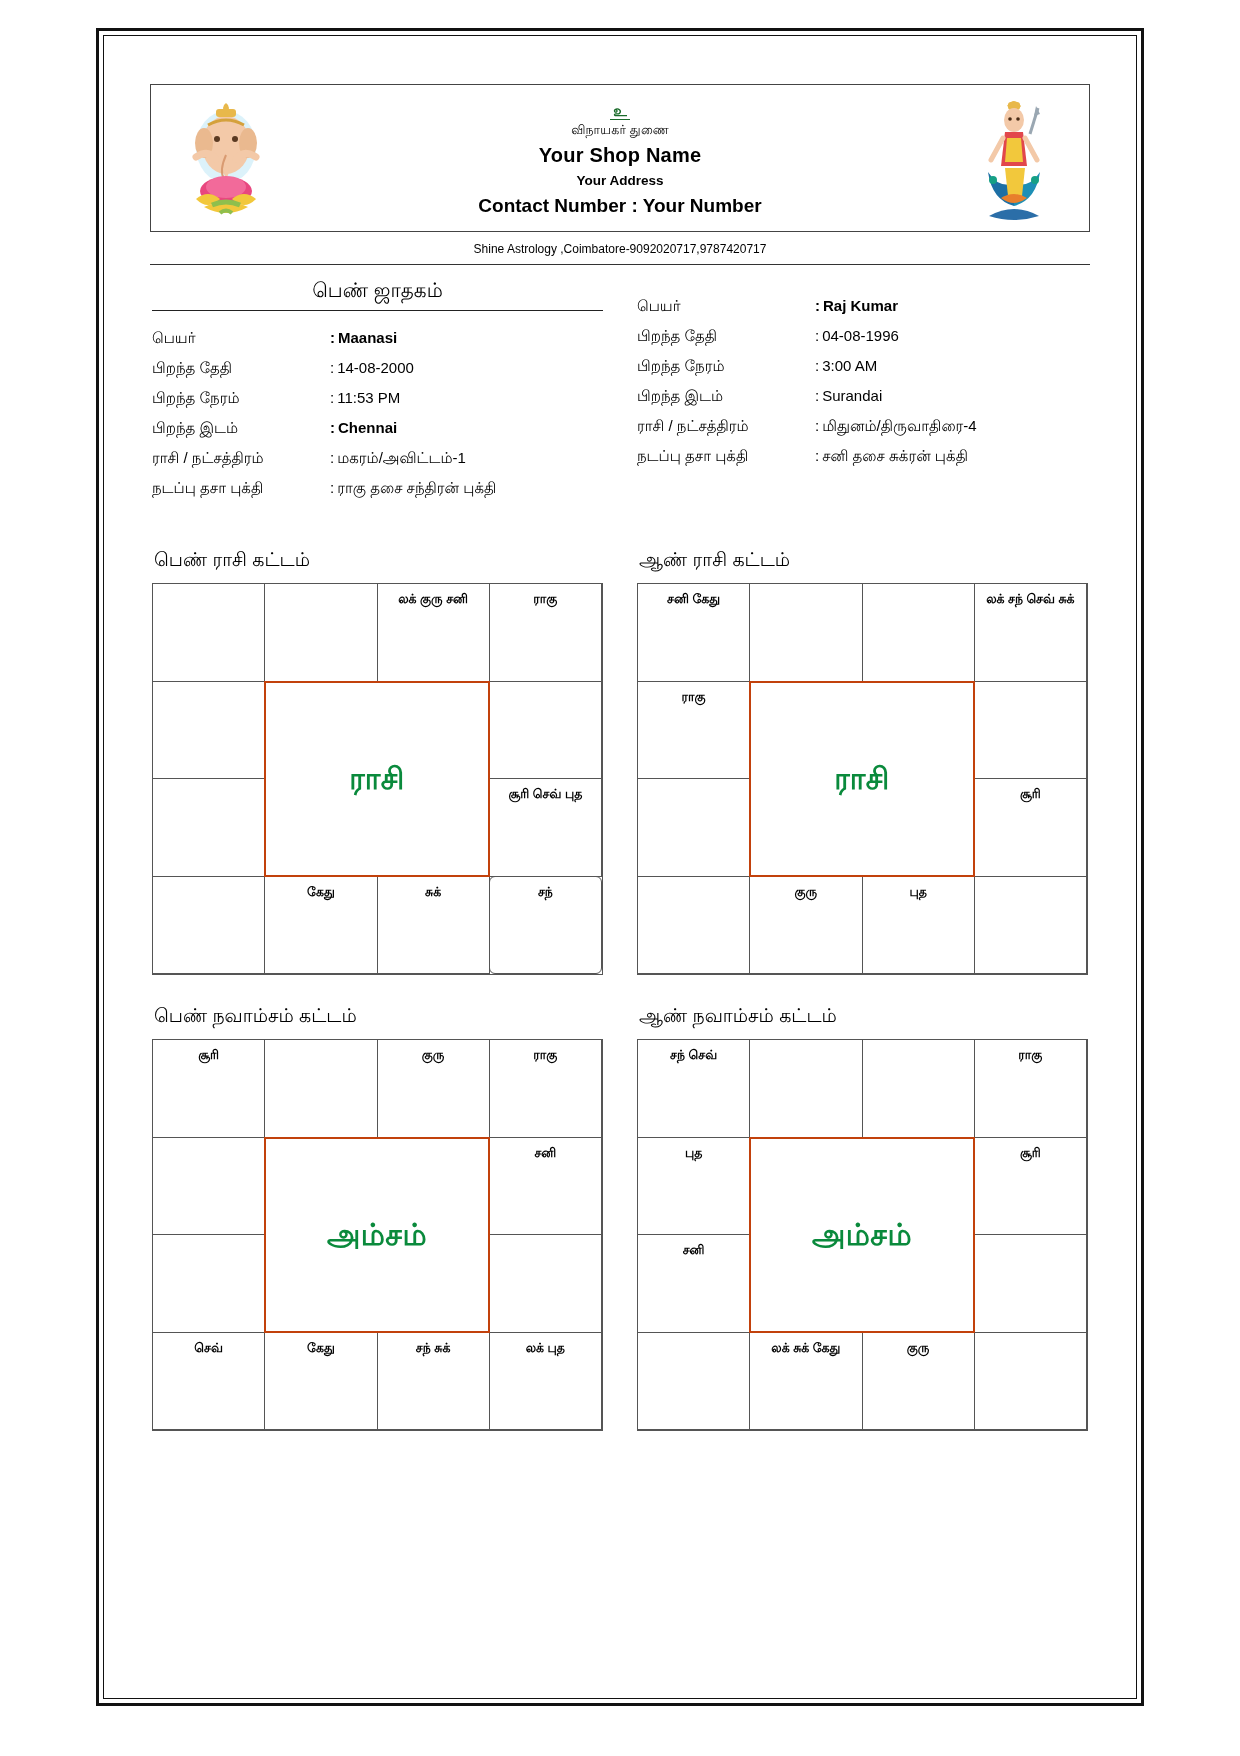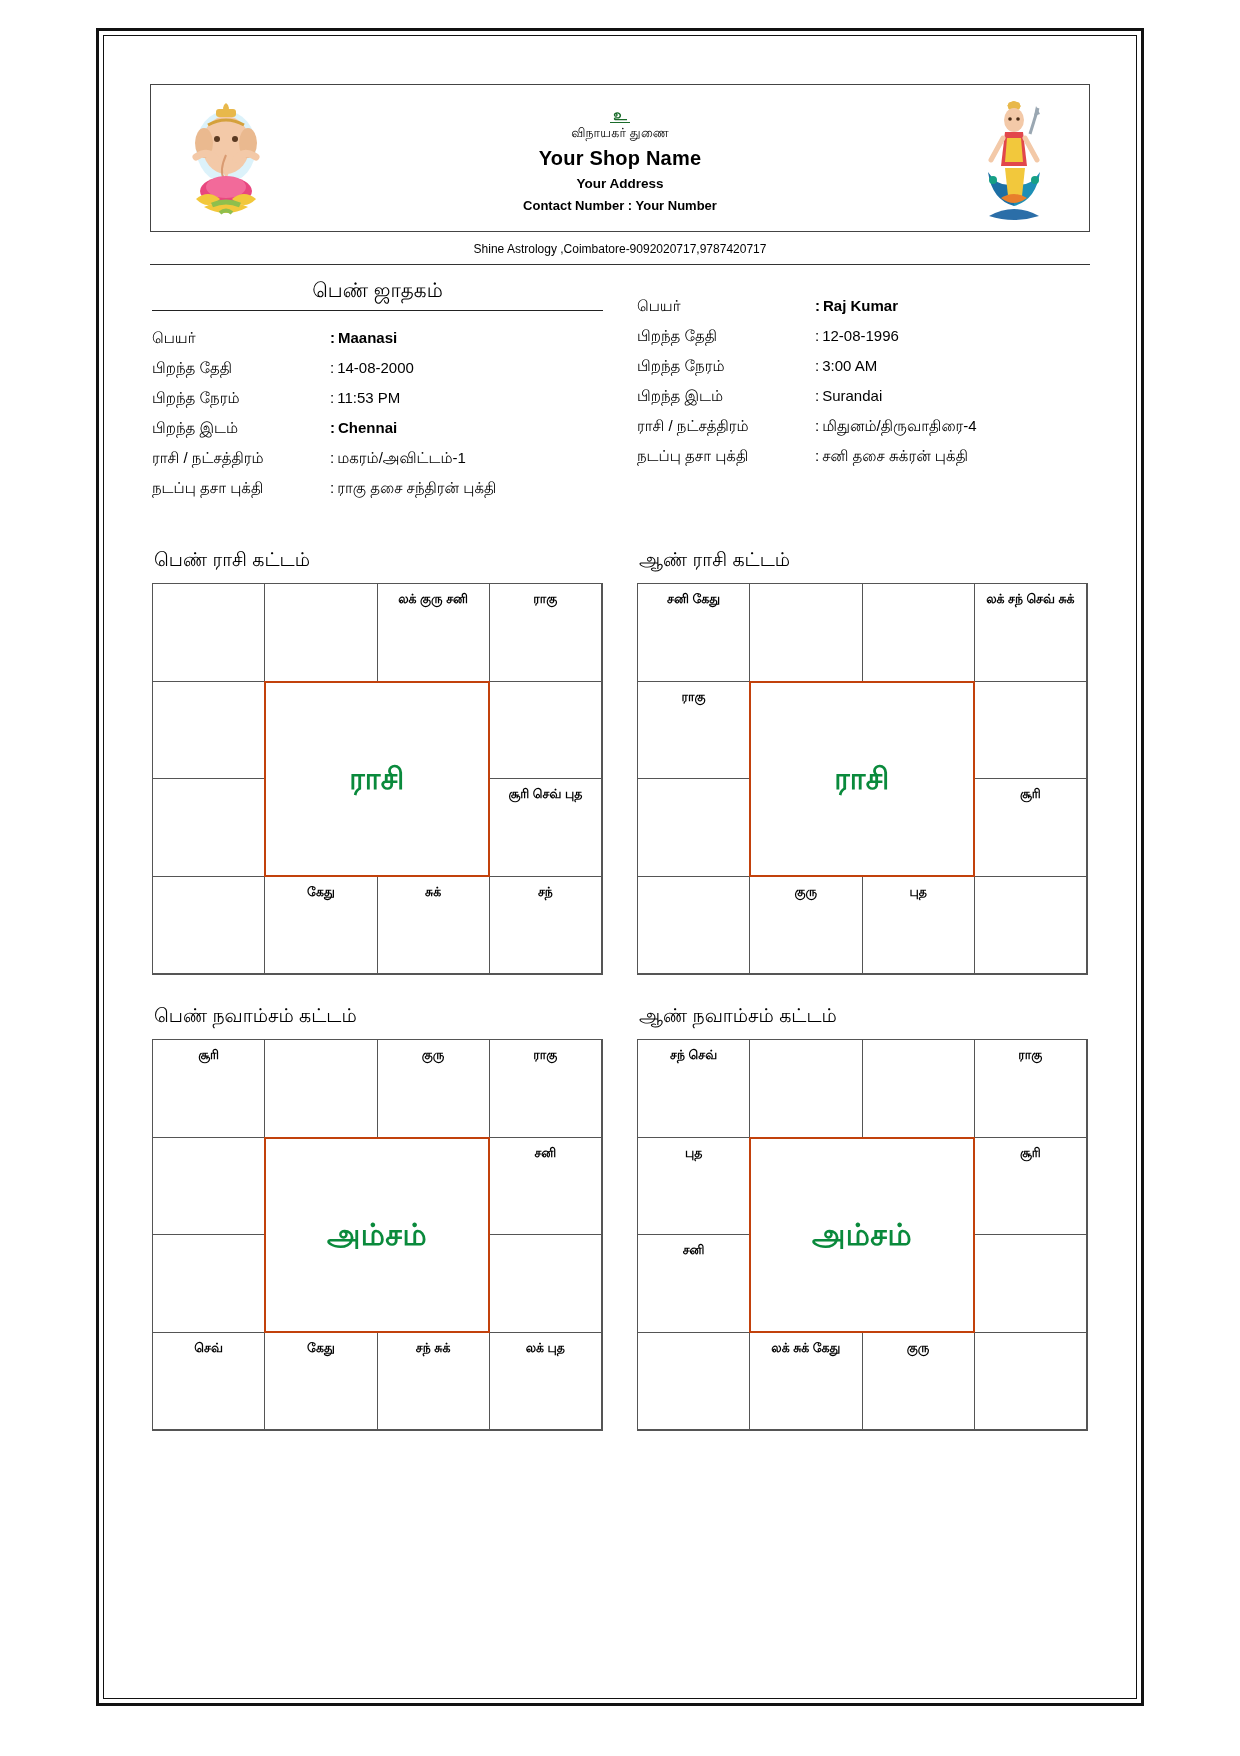--- a/index.html
+++ b/index.html
@@ -40,21 +40,21 @@
     padding-top: 4px;
   }
   .om-mark {
     font-size: 15px; color: #1a6b2a; font-weight: bold;
     border-bottom: 1.5px solid #1a6b2a; line-height: 1.05;
     padding: 0 3px;
   }
   .vinayagar { font-size: 12.5px; letter-spacing: .2px; margin-top: 1px; }
   .shop-name { font-size: 20px; font-weight: bold; letter-spacing: .2px; margin-top: 3px; }
   .shop-addr { font-size: 13.5px; font-weight: bold; margin-top: 4px; }
-  .shop-contact { font-size: 13px; font-weight: bold; margin-top: 5px; }
+  .shop-contact { font-size: 19px; font-weight: bold; margin-top: 5px; }
 
   .footer-line {
     margin: 0 8px;
     border-bottom: 1px solid #333;
     text-align: center;
     font-size: 12px;
     padding: 10px 0 8px 0;
   }
 
   
@@ -226,21 +226,21 @@
     </div>
 
     <div class="detail-col">
       <div class="detail-list">
         <div class="detail-item">
           <div class="detail-label">பெயர்</div>
           <div class="detail-value bold"><span class="colon">:</span><span>Raj Kumar</span></div>
         </div>
         <div class="detail-item">
           <div class="detail-label">பிறந்த தேதி</div>
-          <div class="detail-value"><span class="colon">:</span><span>12-08-1996</span></div>
+          <div class="detail-value"><span class="colon">:</span><span>04-08-1996</span></div>
         </div>
         <div class="detail-item">
           <div class="detail-label">பிறந்த நேரம்</div>
           <div class="detail-value"><span class="colon">:</span><span>3:00 AM</span></div>
         </div>
         <div class="detail-item">
           <div class="detail-label">பிறந்த இடம்</div>
           <div class="detail-value"><span class="colon">:</span><span>Surandai</span></div>
         </div>
         <div class="detail-item">
@@ -260,21 +260,21 @@
   <div class="charts-row">
     <div class="chart-col">
       <div class="chart-heading">பெண் ராசி கட்டம்</div>
       <div class="chart-grid">
             <div class="cell" style="grid-area: 1 / 1;"></div>
             <div class="cell" style="grid-area: 1 / 2;"></div>
             <div class="cell" style="grid-area: 1 / 3;">லக் குரு சனி</div>
             <div class="cell" style="grid-area: 1 / 4;">ராகு</div>
             <div class="cell" style="grid-area: 2 / 4;"></div>
             <div class="cell" style="grid-area: 3 / 4;">சூரி செவ் புத</div>
-            <div class="cell" style="grid-area: 4 / 4;">சந்</div>
+            <div class="cell" style="grid-area: 4 / 4; border-radius: 6px;">சந்</div>
             <div class="cell" style="grid-area: 4 / 3;">சுக்</div>
             <div class="cell" style="grid-area: 4 / 2;">கேது</div>
             <div class="cell" style="grid-area: 4 / 1;"></div>
             <div class="cell" style="grid-area: 3 / 1;"></div>
             <div class="cell" style="grid-area: 2 / 1;"></div>
             <div class="cell center">
               <span class="center-label">ராசி</span>
             </div>
           </div>
     </div>

